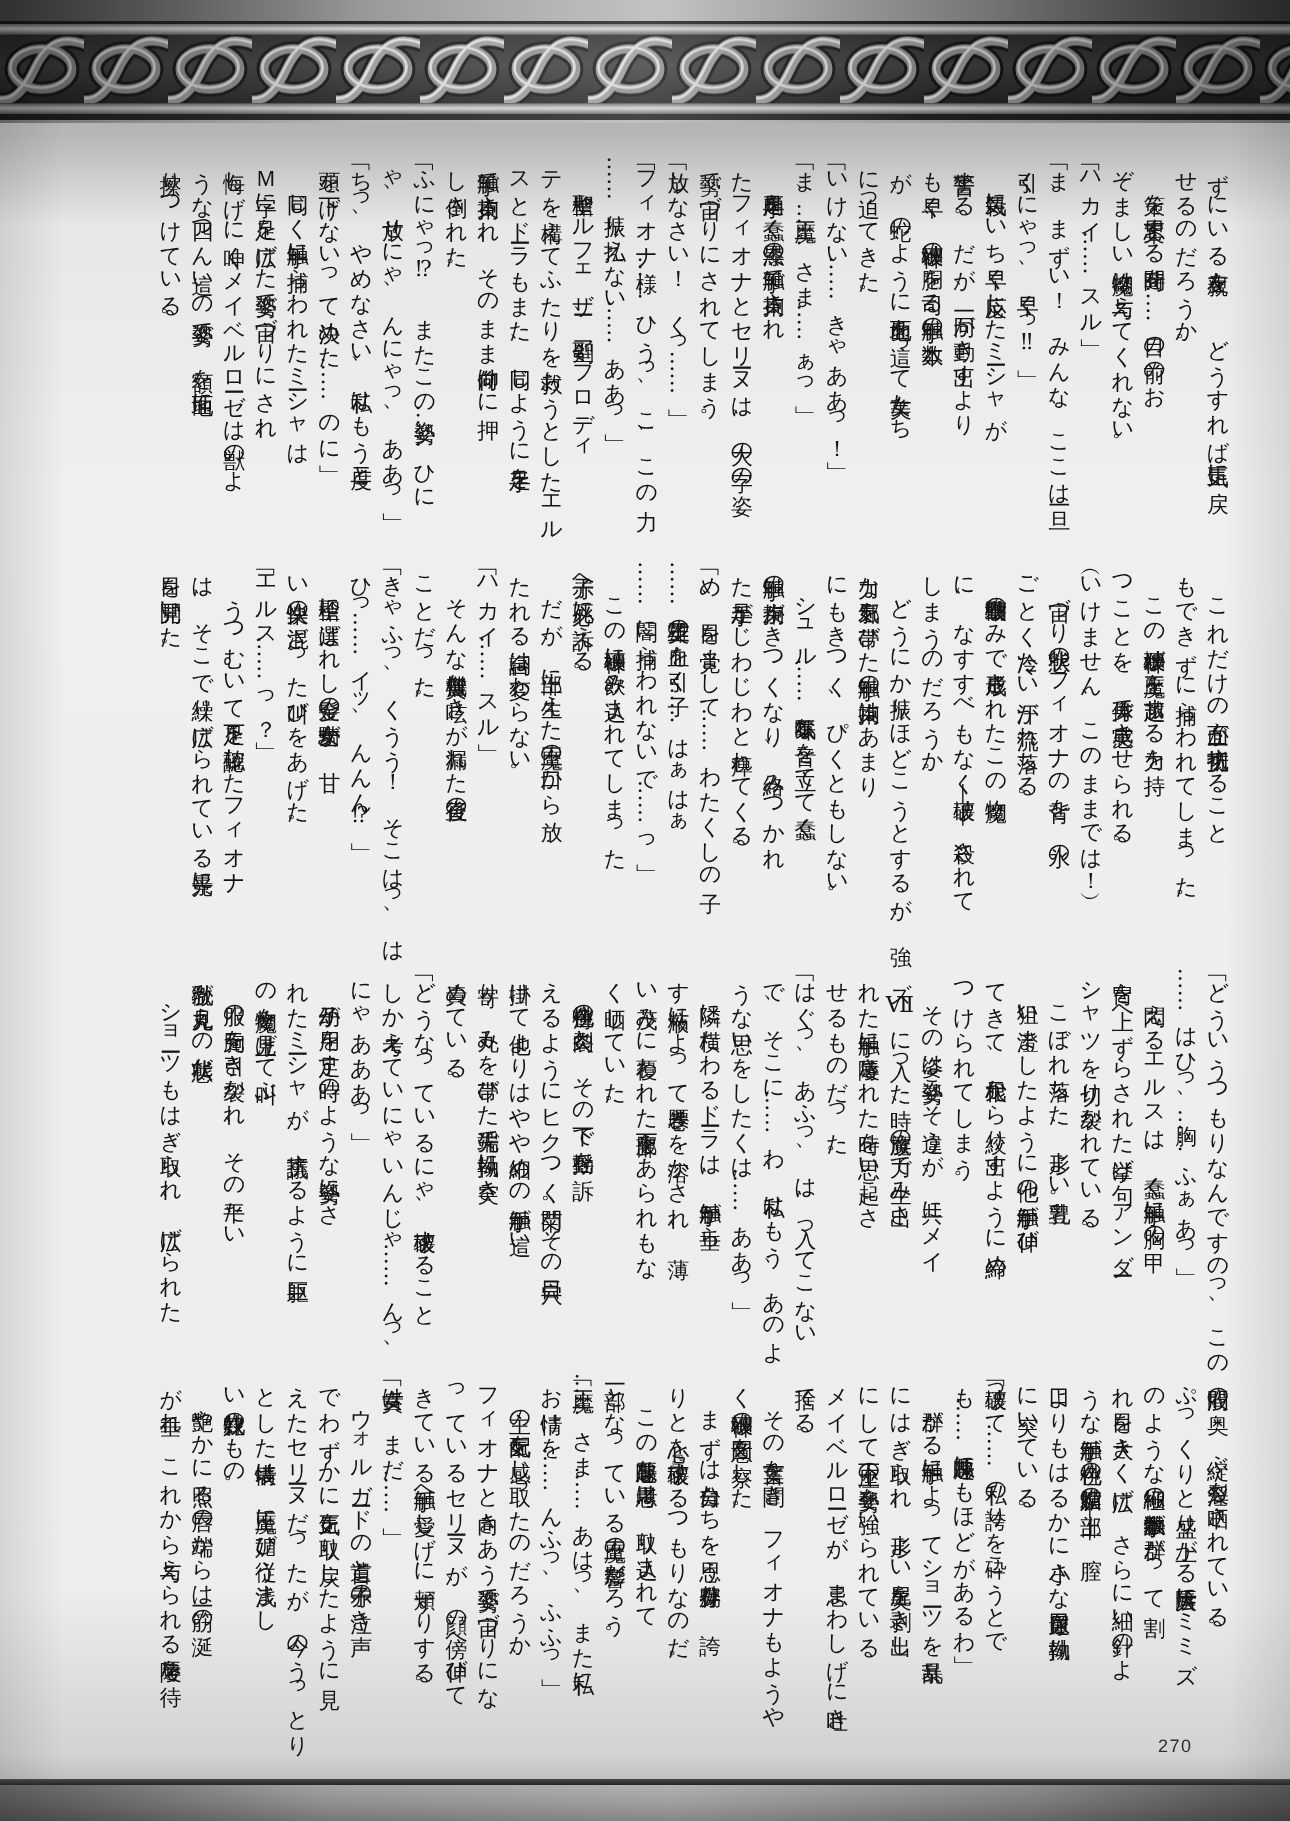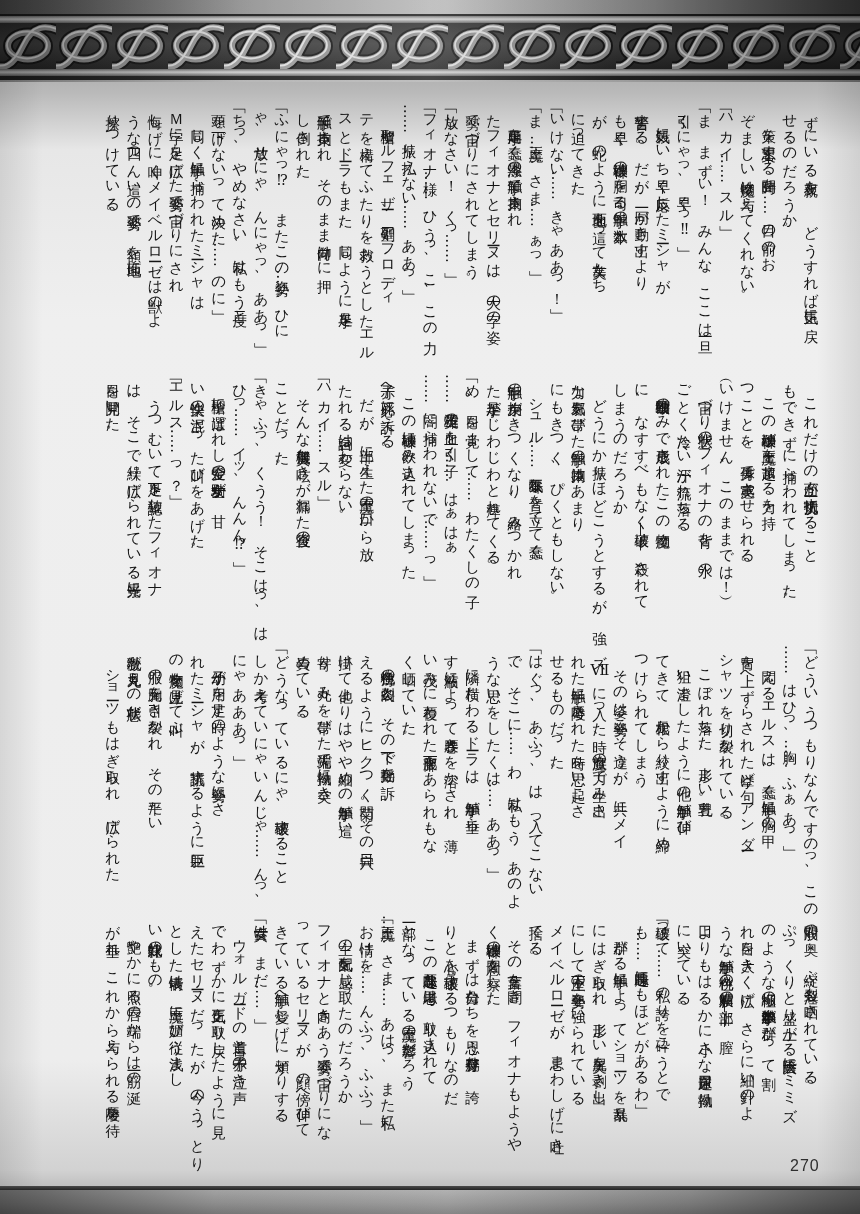--- a/index.html
+++ b/index.html
@@ -27,21 +27,21 @@
   .footer-dark-line{height:4px;background:linear-gradient(180deg,#4a4a4a,#242424);}
   .footer-band{height:24px;position:relative;
     background:linear-gradient(180deg,#ababab 0,#949494 55%,#7c7c7c 100%);}
   .footer-band::after{content:"";position:absolute;inset:0;
     background:linear-gradient(90deg, rgba(0,0,0,0.45) 0, rgba(0,0,0,0.05) 25%, rgba(255,255,255,0.08) 52%, rgba(0,0,0,0.18) 80%, rgba(0,0,0,0.5) 100%);}
 
   
   .page-number{
     position:absolute;top:1157px;left:772px;
     font-family:"Liberation Sans","DejaVu Sans",sans-serif;
-    font-size:16px;color:#2e2e2e;letter-spacing:1px;margin-left:18px;
+    font-size:12px;color:#2e2e2e;letter-spacing:1px;
   }
 
   
   .band{
     position:absolute;right:38px;width:722px;height:266px;
     writing-mode:vertical-rl;-webkit-writing-mode:vertical-rl;
     text-orientation:mixed;
     font-size:14.6px;color:#141414;
     overflow:visible;
   }

